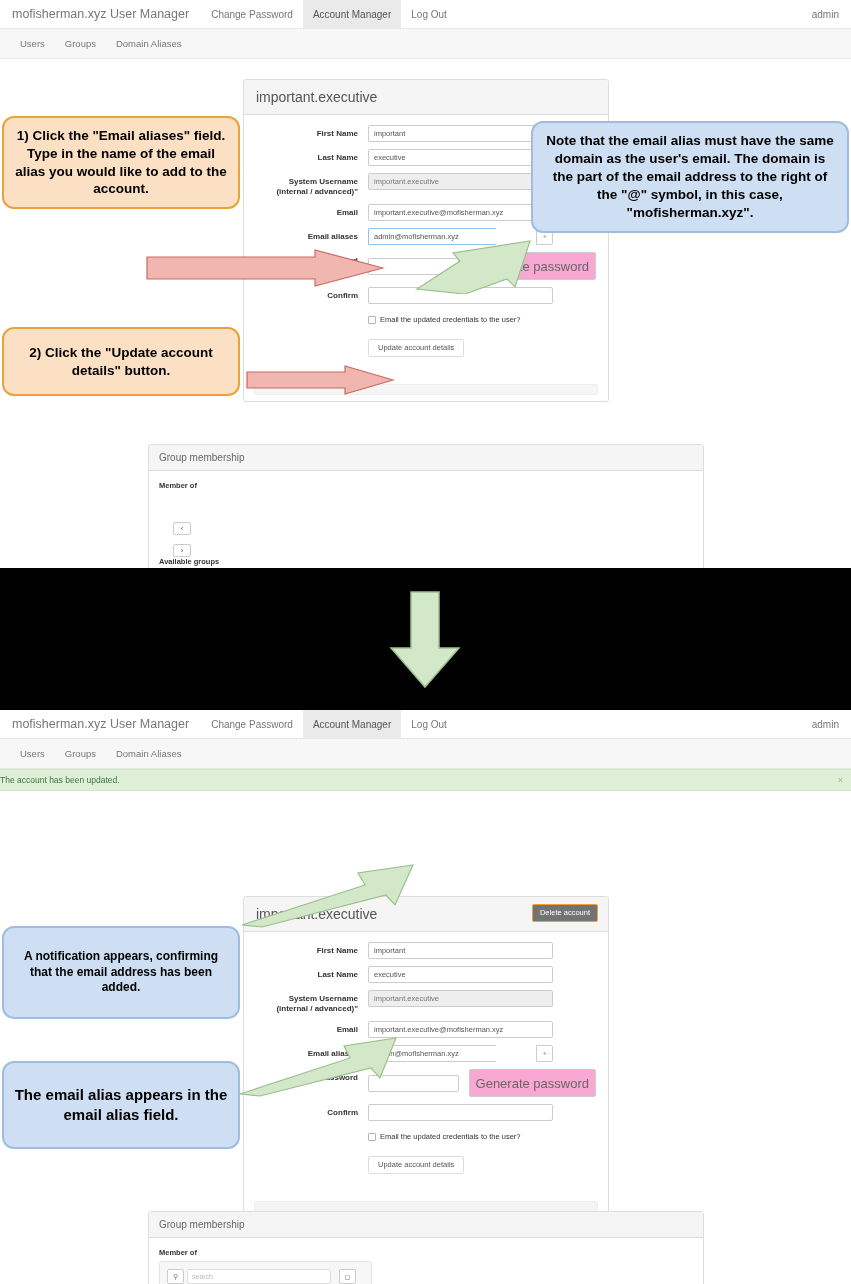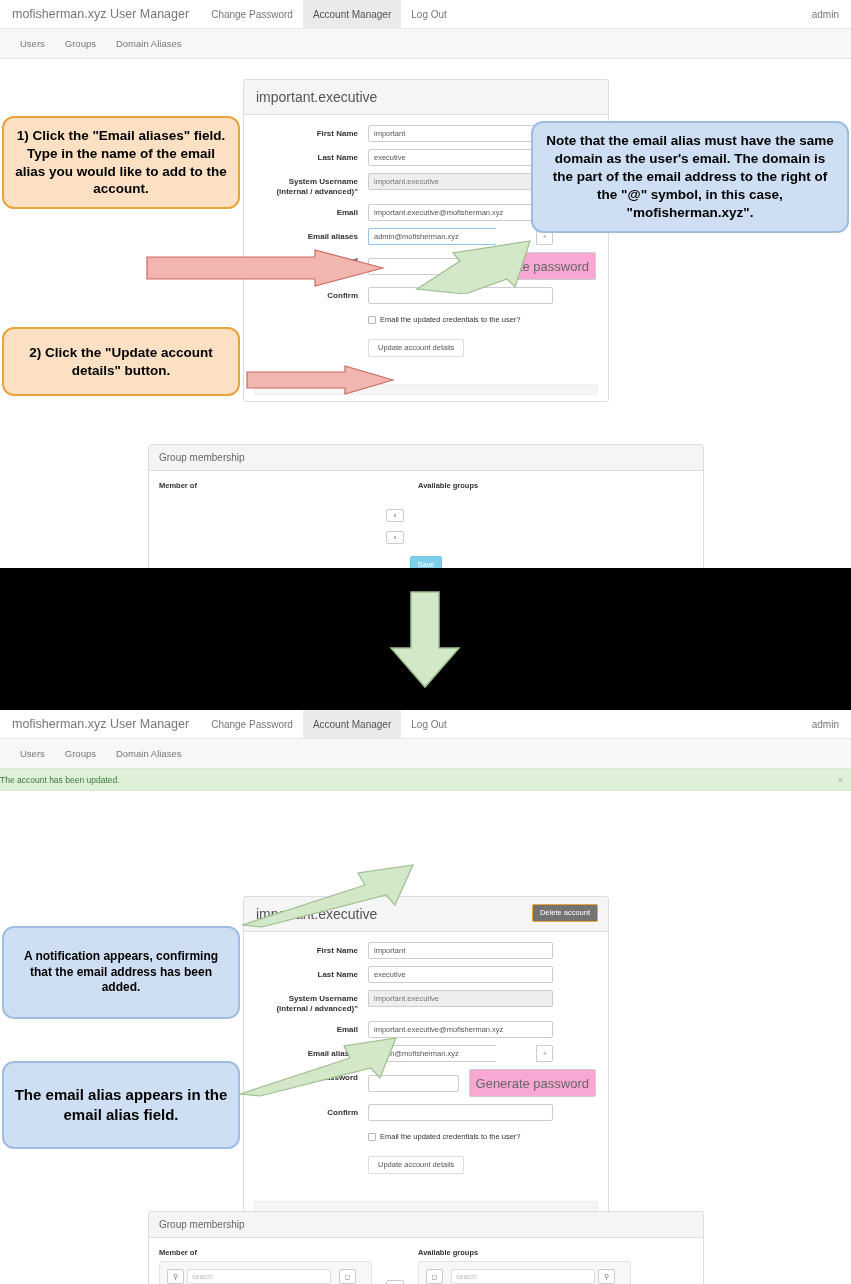--- a/index.html
+++ b/index.html
@@ -122,21 +122,21 @@
     background:#737373; border:1px solid #eea236; border-radius:2px;
     color:#fff; font-size:7.5px; padding:4px 7px; line-height:1;
   }
   .panel-footer-bar {
     background:#f5f5f5; border:1px solid #eee; border-radius:2px;
     height:11px; margin:10px 10px 6px 10px;
   }
 
   
   .gm-body { padding:10px 10px 14px 10px; }
-  .gm-cols { display:flex; }
+  .gm-cols { display:flex;flex-direction:column; }
   .gm-col { width:213px; }
   .gm-col-label { font-size:7.5px; font-weight:bold; color:#333; margin-bottom:4px; }
   .gm-box { background:#f7f7f7; border:1px solid #e3e3e3; border-radius:3px; padding:7px; }
   .gm-searchrow { display:flex; align-items:center; margin-bottom:5px; }
   .gm-sq, .gm-ic {
     width:17px; height:15px; border:1px solid #ccc; background:#fff; border-radius:2px;
     display:flex; align-items:center; justify-content:center; font-size:7px; color:#777;
   }
   .gm-search {
     height:15px; border:1px solid #ddd; background:#fff; border-radius:2px;

